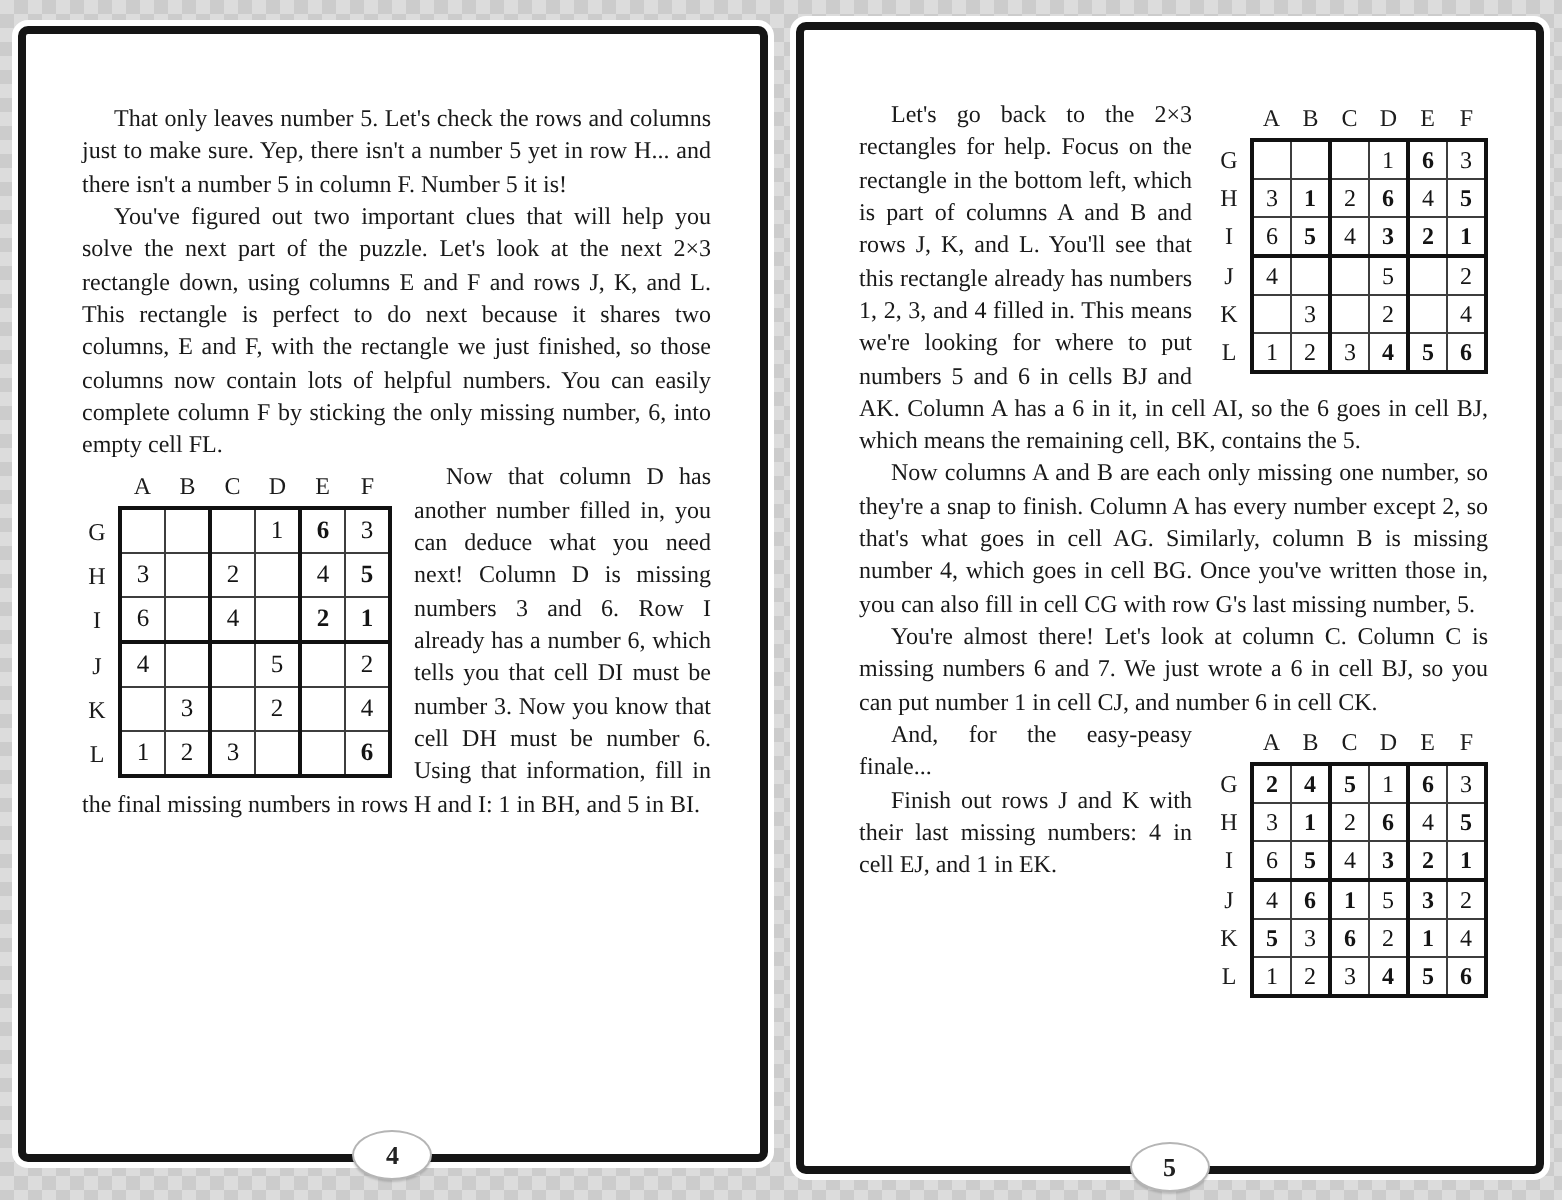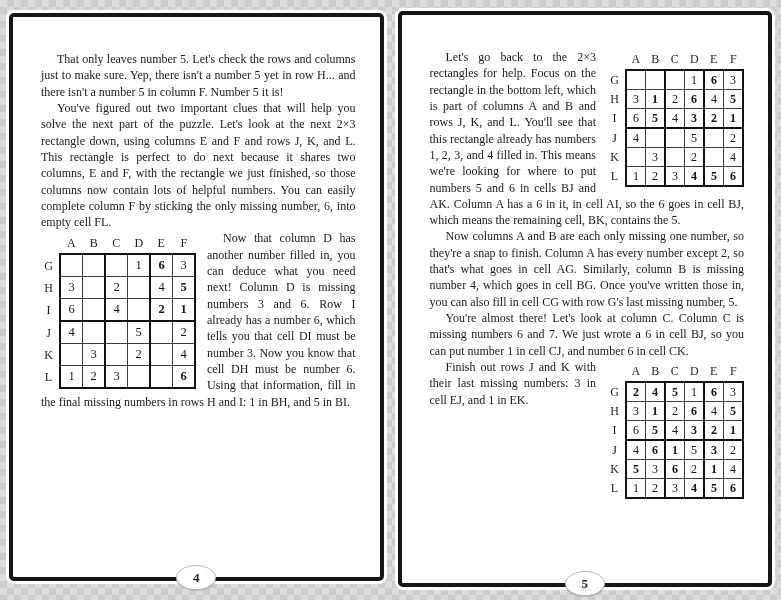--- a/index.html
+++ b/index.html
@@ -320,18 +320,19 @@
                 <td>1</td>
                 <td>2</td>
                 <td>3</td>
                 <td class="b">4</td>
                 <td class="b">5</td>
                 <td class="b">6</td>
               </tr>
             </tbody>
           </table>
         </div>
-      <p class="para">Finish out rows J and K with their last missing numbers: 3 in cell EJ, and 1 in EK.</p>
+      <p class="para">And, for the easy-peasy finale...</p>
+      <p class="para">Finish out rows J and K with their last missing numbers: 4 in cell EJ, and 1 in EK.</p>
     </div>
     <div class="page-num">5</div>
   </div>
 
 </div>
 
 </body></html>

